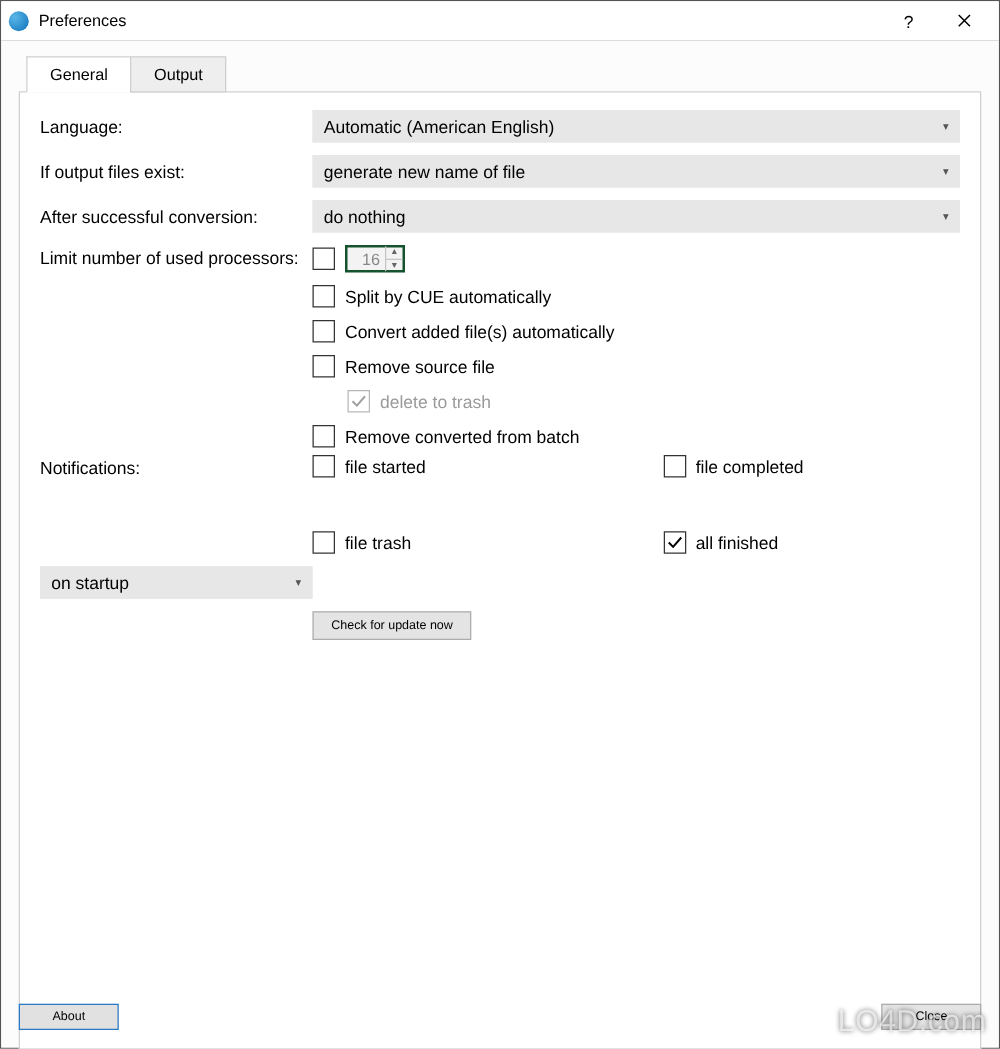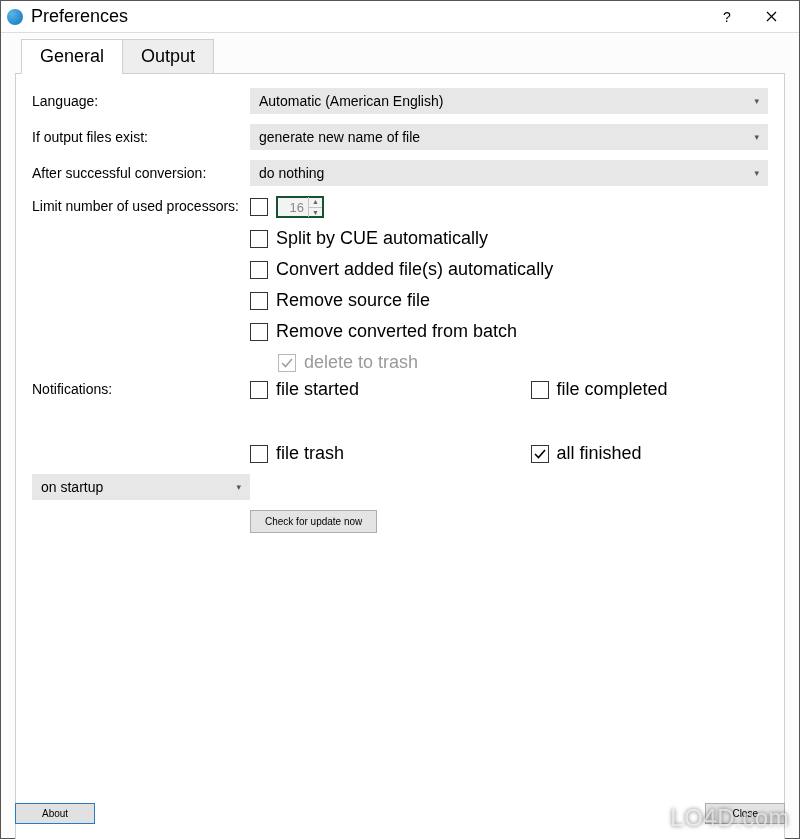--- a/index.html
+++ b/index.html
@@ -1,43 +1,43 @@
 <!DOCTYPE html>
 <html><head>
 <meta charset="utf-8">
 <style>
 * { box-sizing: border-box; margin: 0; padding: 0; }
 html, body { width: 800px; height: 839px; overflow: hidden; font-family: "Segoe UI", Tahoma, sans-serif; font-size: 13px; color: #000; background: #888; }
 .window { position: relative; width: 800px; height: 839px; background: #fff; border: 1px solid #555; }
 .titlebar { display: flex; align-items: center; height: 32px; padding: 0 6px; background: #fff; border-bottom: 1px solid #ddd; }
 .titlebar .app-icon { width: 16px; height: 16px; margin-right: 8px; border-radius: 50%; background: radial-gradient(circle at 30% 30%, #5ab6e8, #0d72b8); }
-.titlebar .title { flex: 0 0 auto; font-size: 18px; }
+.titlebar .title { flex: 0 0 auto; font-size: 13px; }
 .titlebar .spacer { flex: 1; }
 .titlebar .ctl { width: 44px; height: 30px; display: flex; align-items: center; justify-content: center; font-size: 14px; cursor: pointer; }
 .titlebar .ctl.help { font-weight: normal; }
 .titlebar .ctl.close svg { width: 11px; height: 11px; }
 
 .client { position: absolute; top: 32px; left: 0; right: 0; bottom: 0; background: #fcfcfc; padding: 10px 14px 0 14px; }
 .tabs { display: flex; align-items: flex-end; height: 30px; margin-left: 6px; }
-.tab { padding: 6px 18px; border: 1px solid #cfcfcf; background: #eee; font-size: 18px; cursor: pointer; position: relative; top: 1px; }
+.tab { padding: 6px 18px; border: 1px solid #cfcfcf; background: #eee; font-size: 13px; cursor: pointer; position: relative; top: 1px; }
 .tab.active { background: #fff; border-bottom-color: #fff; }
 .tab + .tab { margin-left: -1px; }
 .tabpanel { border: 1px solid #cfcfcf; background: #fff; padding: 14px 16px 16px 16px; height: 799px; }
 
 .row { display: grid; grid-template-columns: 218px 1fr; column-gap: 0; align-items: center; margin-bottom: 10px; }
 .row .label { font-size: 14px; padding-right: 6px; }
 .row .label.top { align-self: start; padding-top: 2px; }
 
 .combo { display: flex; align-items: center; justify-content: space-between; height: 26px; padding: 0 8px; background: #e7e7e7; border: 1px solid #e7e7e7; font-size: 14px; cursor: pointer; }
 .combo .caret { font-size: 9px; color: #555; }
 
 .stack { display: flex; flex-direction: column; gap: 10px; }
 .two-col { display: grid; grid-template-columns: 1fr 1fr; row-gap: 10px; column-gap: 40px; gap: 43px; }
 
-.check { display: flex; align-items: center; gap: 8px; font-size: 18px; cursor: pointer; }
+.check { display: flex; align-items: center; gap: 8px; font-size: 14px; cursor: pointer; }
 .cbox { width: 18px; height: 18px; border: 1px solid #333; background: #fff; display: flex; align-items: center; justify-content: center; flex: 0 0 auto; }
 .cbox svg { width: 12px; height: 12px; display: none; }
 .cbox.checked svg { display: block; }
 .check.disabled { color: #9a9a9a; cursor: default; }
 .check.disabled .cbox { border-color: #b8b8b8; }
 .check.disabled .cbox svg { display: block; stroke: #a0a0a0; }
 .indent { margin-left: 28px; }
 
 .spinwrap { display: flex; align-items: center; gap: 8px; }
 .spinner { display: flex; align-items: center; border: 2px solid #14532d; height: 22px; background: #f3f3f3; position: relative; }
@@ -125,32 +125,32 @@
             <span>Split by CUE automatically</span>
           </div>
           <div class="check">
             <div class="cbox"></div>
             <span>Convert added file(s) automatically</span>
           </div>
           <div class="check">
             <div class="cbox"></div>
             <span>Remove source file</span>
           </div>
-          <div class="check">
-            <div class="cbox"></div>
-            <span>Remove converted from batch</span>
-          </div>
           <div class="check disabled indent">
             <div class="cbox">
                 <svg viewBox="0 0 12 12">
                   <path d="M1 6 L4.5 9.5 L11 2" stroke="#a0a0a0" stroke-width="1.6" fill="none"></path>
                 </svg>
               </div>
             <span>delete to trash</span>
           </div>
+          <div class="check">
+            <div class="cbox"></div>
+            <span>Remove converted from batch</span>
+          </div>
         </div>
       </div>
 
       <div class="row" style="align-items:start; margin-top:4px;">
         <div class="label top">Notifications:</div>
         <div class="two-col">
           <div class="check">
             <div class="cbox"></div>
             <span>file started</span>
           </div>

